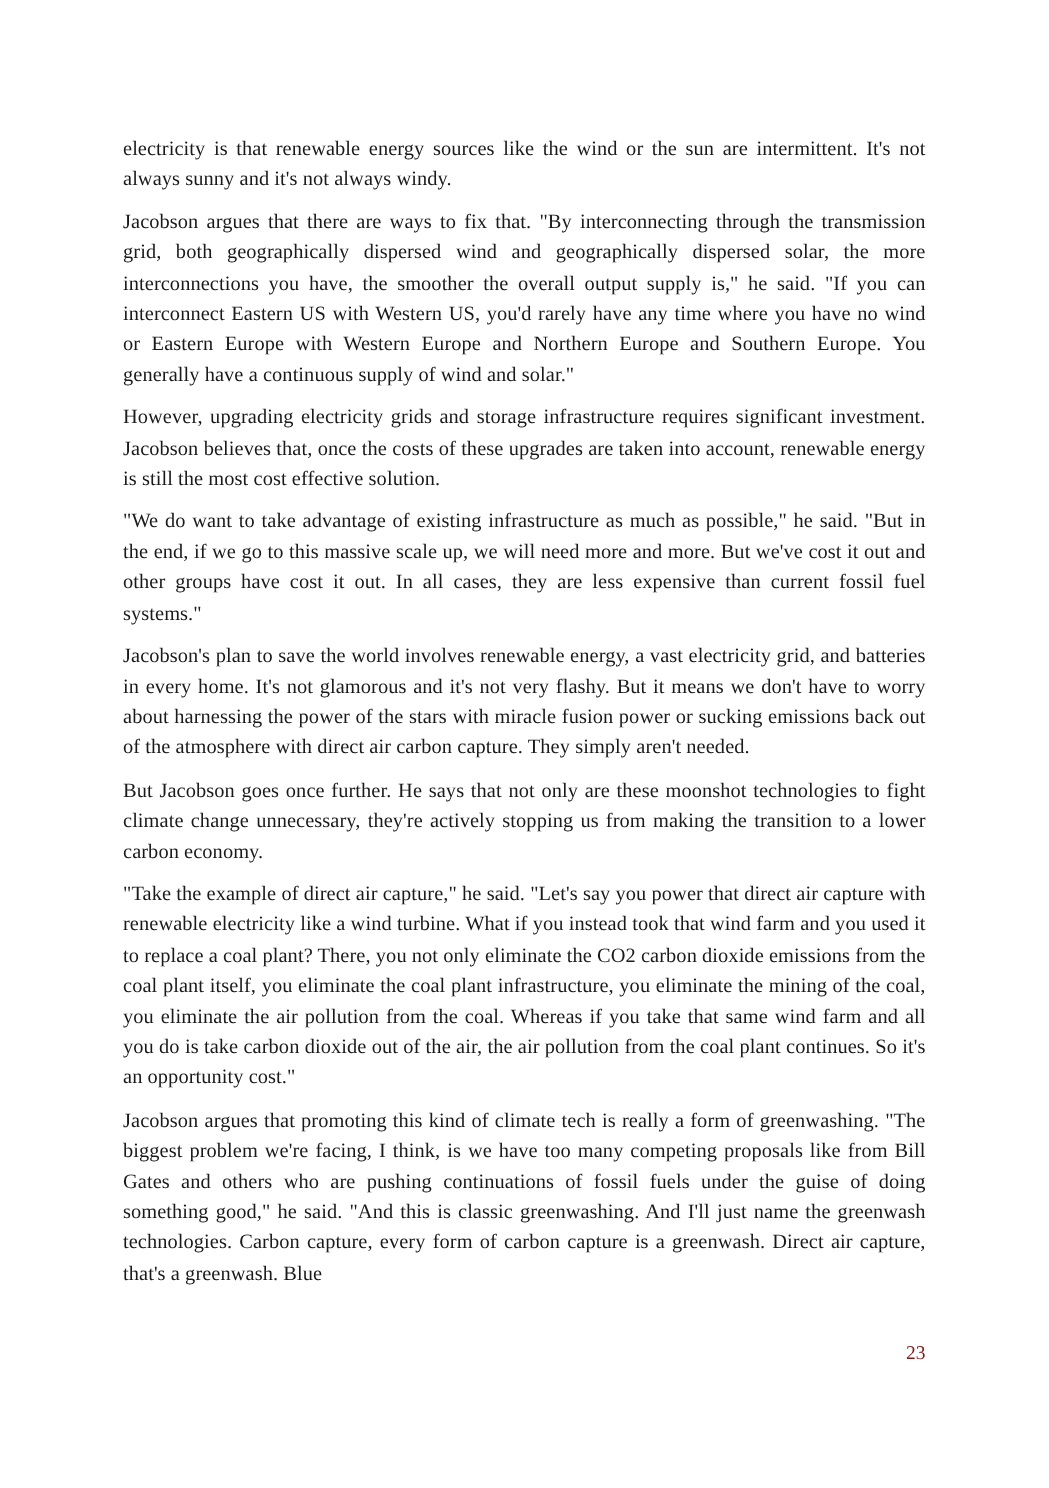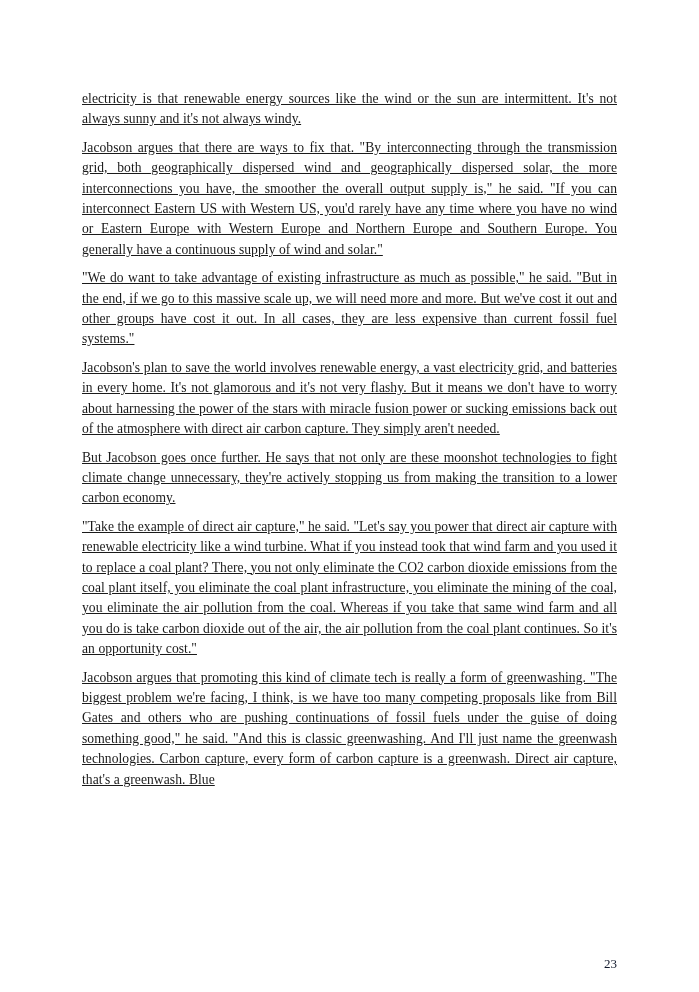--- a/index.html
+++ b/index.html
@@ -13,45 +13,45 @@
       position: relative;
       overflow: hidden;
       font-family: "Liberation Serif", "DejaVu Serif", serif;
       color: #1a1a1a;
     }
     .page {
       position: absolute;
       left: 82px;
       top: 89px;
       width: 535px;
-      text-decoration: underline;
     }
     .para {
       margin: 0 0 8px 0;
       font-size: 13.6px;
       line-height: 20.4px;
       text-align: justify;
       letter-spacing: 0.05px;
     }
     .page-number {
       position: absolute;
       left: 600px;
-      top: 956px;
+      top: 894px;
       width: 17px;
       text-align: right;
       font-size: 13px;
-      color: #0f172a;
+      color: #7f1d1d;
     }
   </style>
 </head>
 <body>
 
 <div class="page">
   <p class="para">electricity is that renewable energy sources like the wind or the sun are intermittent. It's not always sunny and it's not always windy.</p>
   <p class="para">Jacobson argues that there are ways to fix that. "By interconnecting through the transmission grid, both geographically dispersed wind and geographically dispersed solar, the more interconnections you have, the smoother the overall output supply is," he said. "If you can interconnect Eastern US with Western US, you'd rarely have any time where you have no wind or Eastern Europe with Western Europe and Northern Europe and Southern Europe. You generally have a continuous supply of wind and solar."</p>
+  <p class="para">However, upgrading electricity grids and storage infrastructure requires significant investment. Jacobson believes that, once the costs of these upgrades are taken into account, renewable energy is still the most cost effective solution.</p>
   <p class="para">"We do want to take advantage of existing infrastructure as much as possible," he said. "But in the end, if we go to this massive scale up, we will need more and more. But we've cost it out and other groups have cost it out. In all cases, they are less expensive than current fossil fuel systems."</p>
   <p class="para">Jacobson's plan to save the world involves renewable energy, a vast electricity grid, and batteries in every home. It's not glamorous and it's not very flashy. But it means we don't have to worry about harnessing the power of the stars with miracle fusion power or sucking emissions back out of the atmosphere with direct air carbon capture. They simply aren't needed.</p>
   <p class="para">But Jacobson goes once further. He says that not only are these moonshot technologies to fight climate change unnecessary, they're actively stopping us from making the transition to a lower carbon economy.</p>
   <p class="para">"Take the example of direct air capture," he said. "Let's say you power that direct air capture with renewable electricity like a wind turbine. What if you instead took that wind farm and you used it to replace a coal plant? There, you not only eliminate the CO2 carbon dioxide emissions from the coal plant itself, you eliminate the coal plant infrastructure, you eliminate the mining of the coal, you eliminate the air pollution from the coal. Whereas if you take that same wind farm and all you do is take carbon dioxide out of the air, the air pollution from the coal plant continues. So it's an opportunity cost."</p>
   <p class="para">Jacobson argues that promoting this kind of climate tech is really a form of greenwashing. "The biggest problem we're facing, I think, is we have too many competing proposals like from Bill Gates and others who are pushing continuations of fossil fuels under the guise of doing something good," he said. "And this is classic greenwashing. And I'll just name the greenwash technologies. Carbon capture, every form of carbon capture is a greenwash. Direct air capture, that's a greenwash. Blue</p>
 </div>
 
 <div class="page-number">23</div>
 
 </body></html>

